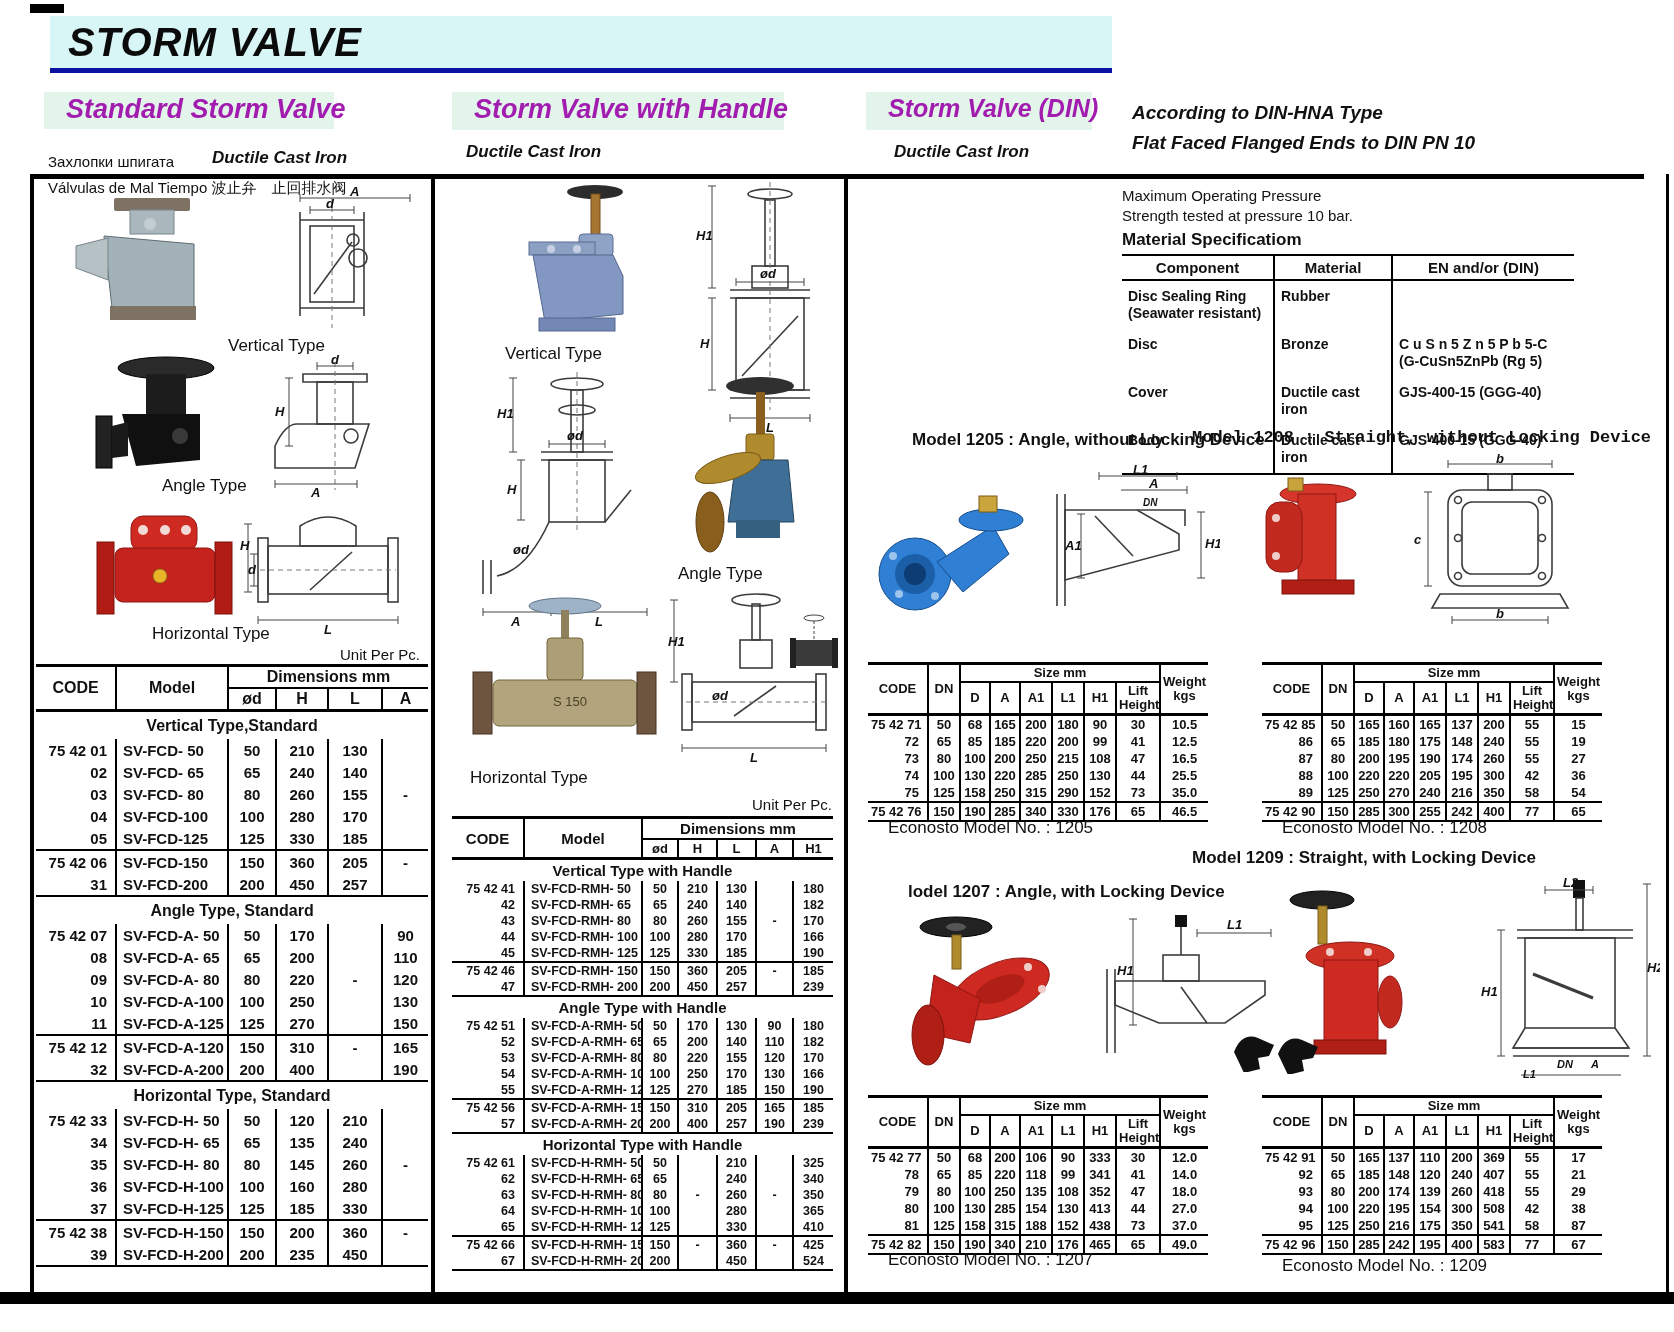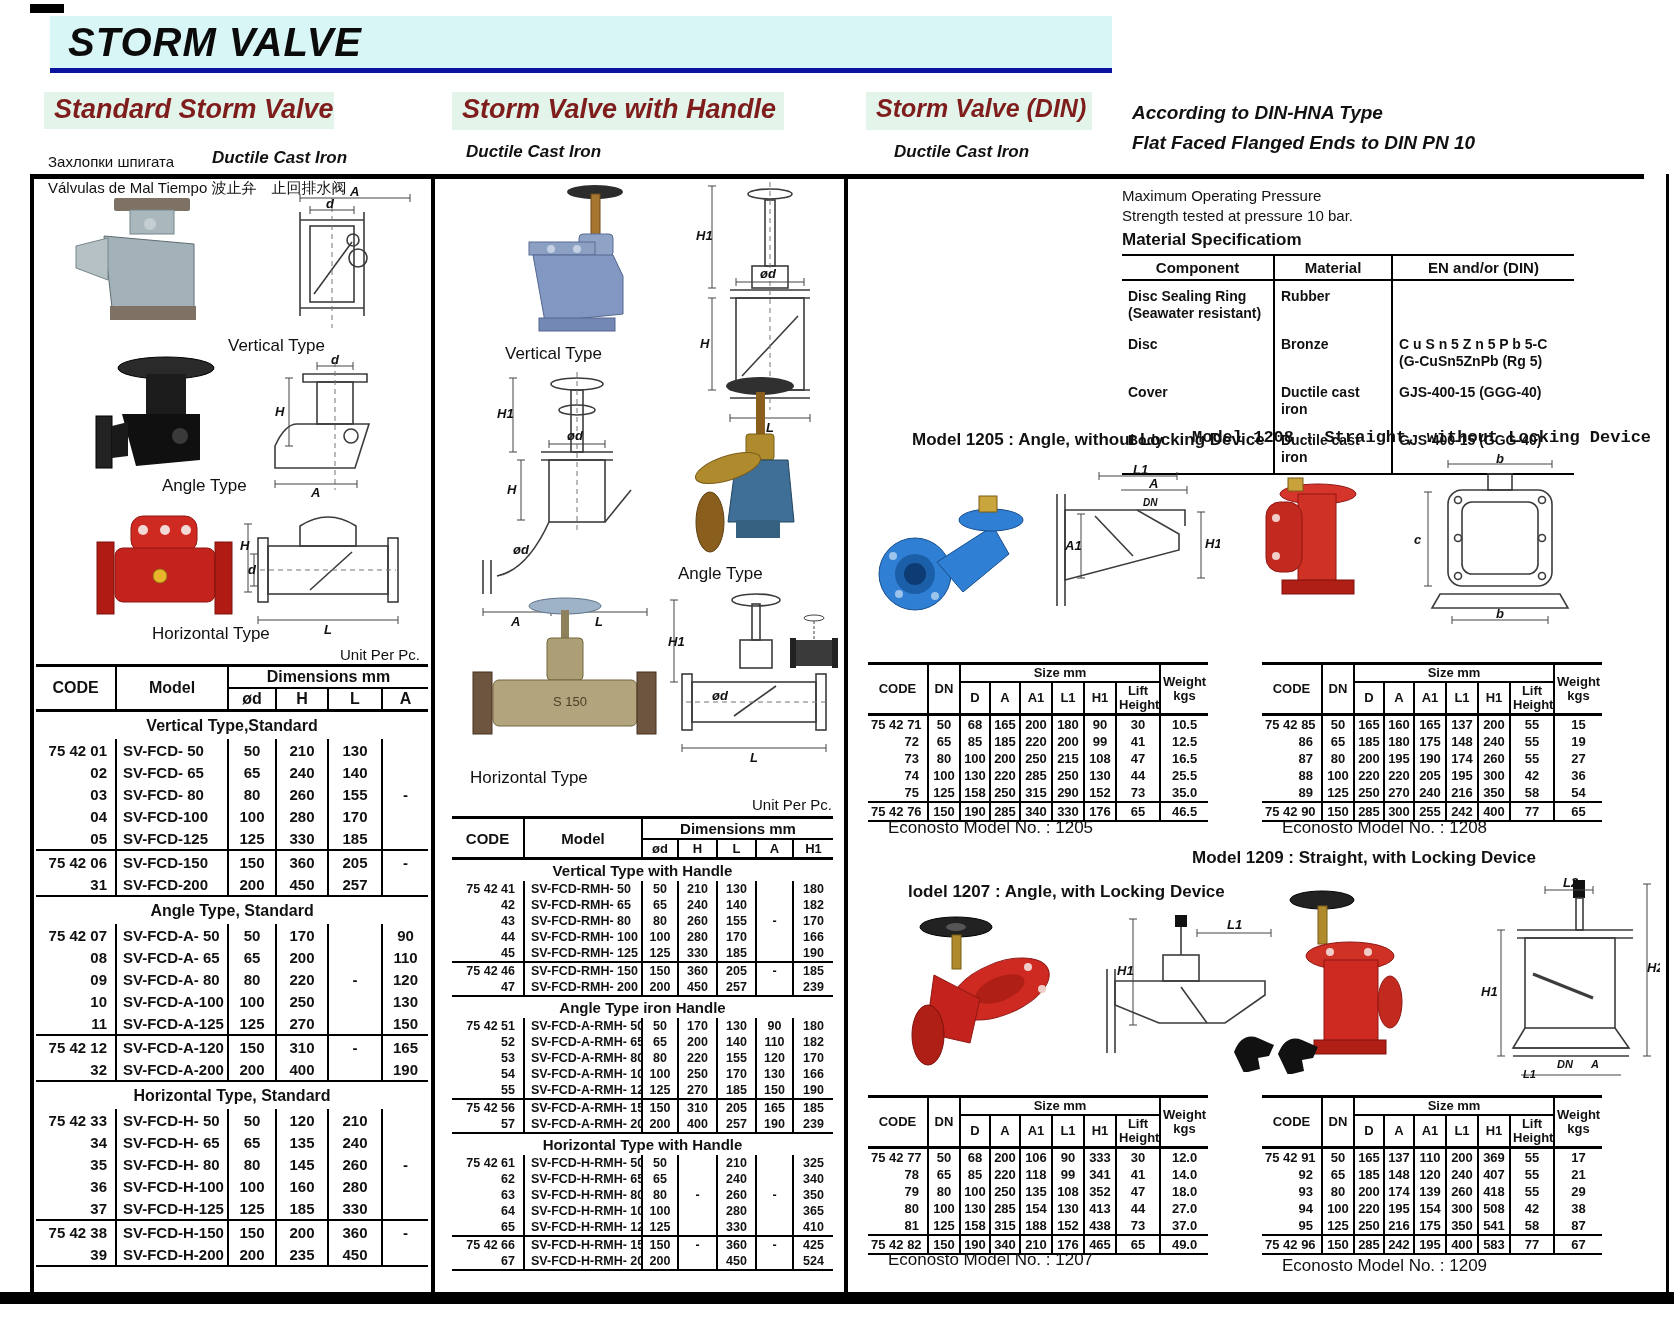--- a/index.html
+++ b/index.html
@@ -11,21 +11,21 @@
   .title-band{background:#d9f6f6;}
   .page-title{font:italic bold 40px "Liberation Sans",sans-serif;letter-spacing:1px;color:#0b0b0b;}
   .title-rule{background:#0b12a0;}
   .chip{background:#000;}
 
   
   .vline,.hline,.botbar{background:#000;}
 
   
   .col-band{background:#e3f5ea;}
-  .col-heading{font:italic bold 27px "Liberation Sans",sans-serif;color:#7f1d1d;white-space:nowrap;}
+  .col-heading{font:italic bold 27px "Liberation Sans",sans-serif;color:#a21caf;white-space:nowrap;margin-left:12px;}
   .sub{font:15px "Liberation Sans",sans-serif;}
   .ital-bold{font:italic bold 17px "Liberation Sans",sans-serif;}
   .ital-bold-lg{font:italic bold 19px "Liberation Sans",sans-serif;}
   .caption{font:17px "Liberation Sans",sans-serif;}
   .unit{font:15px "Liberation Sans",sans-serif;text-align:right;}
   .model-head{font:bold 17px "Liberation Sans",sans-serif;white-space:nowrap;}
   .econosto{font:17px "Liberation Sans",sans-serif;}
   .pre{white-space:pre-line;}
   .intro{font:15px "Liberation Sans",sans-serif;line-height:21px;}
   .press{font:15px "Liberation Sans",sans-serif;line-height:20px;}
@@ -575,21 +575,21 @@
         <tr class="g-last">
           <td>47</td>
           <td>SV-FCD-RMH- 200</td>
           <td>200</td>
           <td>450</td>
           <td>257</td>
           <td></td>
           <td>239</td>
         </tr>
         <tr class="sec-title">
-          <td colspan="7">Angle Type iron Handle</td>
+          <td colspan="7">Angle Type with Handle</td>
         </tr>
         <tr>
           <td>75 42 51</td>
           <td>SV-FCD-A-RMH- 50</td>
           <td>50</td>
           <td>170</td>
           <td>130</td>
           <td>90</td>
           <td>180</td>
         </tr>

